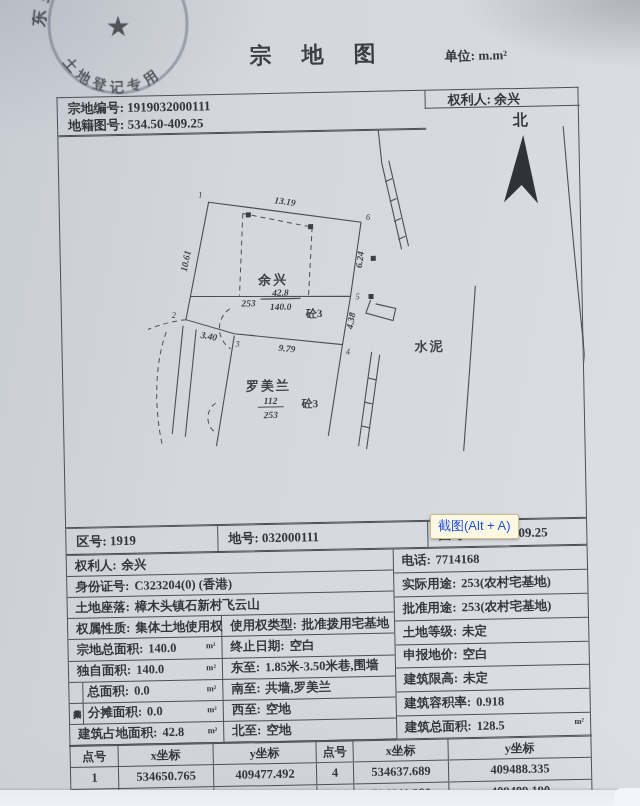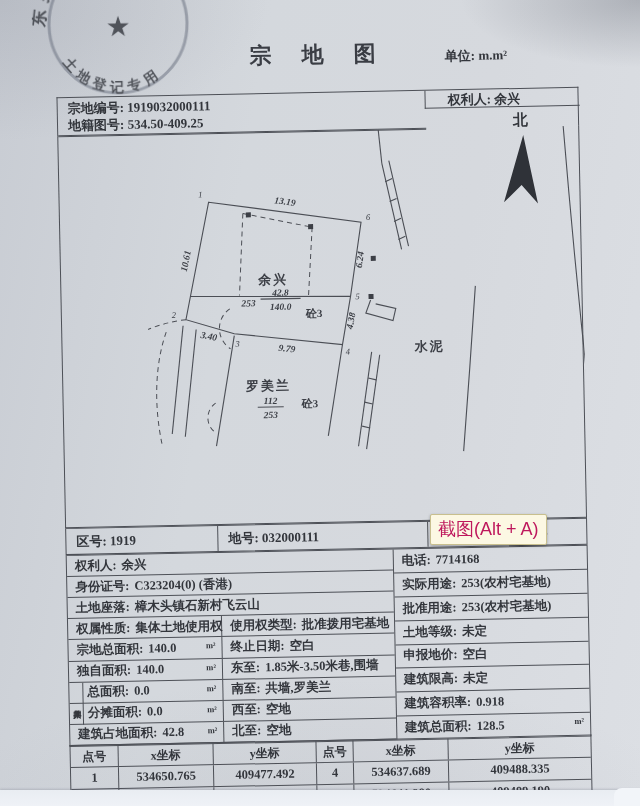--- a/index.html
+++ b/index.html
@@ -75,21 +75,21 @@
   .c-row{display:flex;height:21px;border-bottom:1px solid #4d5057;}
   .c{border-right:1px solid #4d5057;box-sizing:border-box;text-align:center;font-size:12.5px;
      font-weight:700;padding-top:3px;overflow:hidden;}
   .c:last-child{border-right:none;}
   .c0{width:48px;} .c1{width:95px;} .c2{width:103px;} .c3{width:37px;} .c4{width:95px;} .c5{flex:1;}
   .c-head .c{font-size:12px;}
   .cnum{font-style:normal;}
 
   
   .tooltip{position:absolute;left:430px;top:514px;z-index:40;
-           font-family:"Liberation Sans","DejaVu Sans",sans-serif;font-size:18px;color:#be185d;
+           font-family:"Liberation Sans","DejaVu Sans",sans-serif;font-size:13px;color:#1d4ed8;
            background:#fcf8e3;border:1px solid #c8bf8e;border-radius:2px;padding:2px 7px 3px 7px;
            box-shadow:0 1px 3px rgba(0,0,0,.28);white-space:nowrap;}
   .bottomstrip{position:absolute;left:0;top:790px;width:640px;height:16px;z-index:30;
                background:linear-gradient(#e9edf2,#eff2f7);box-shadow:0 -1px 2px rgba(90,95,110,.25);}
   .corner{position:absolute;right:0;top:788px;width:26px;height:18px;background:#f2f5f9;border-radius:8px 0 0 0;z-index:31;}
 </style>
 </head>
 <body>
 
 <div class="sheet">

